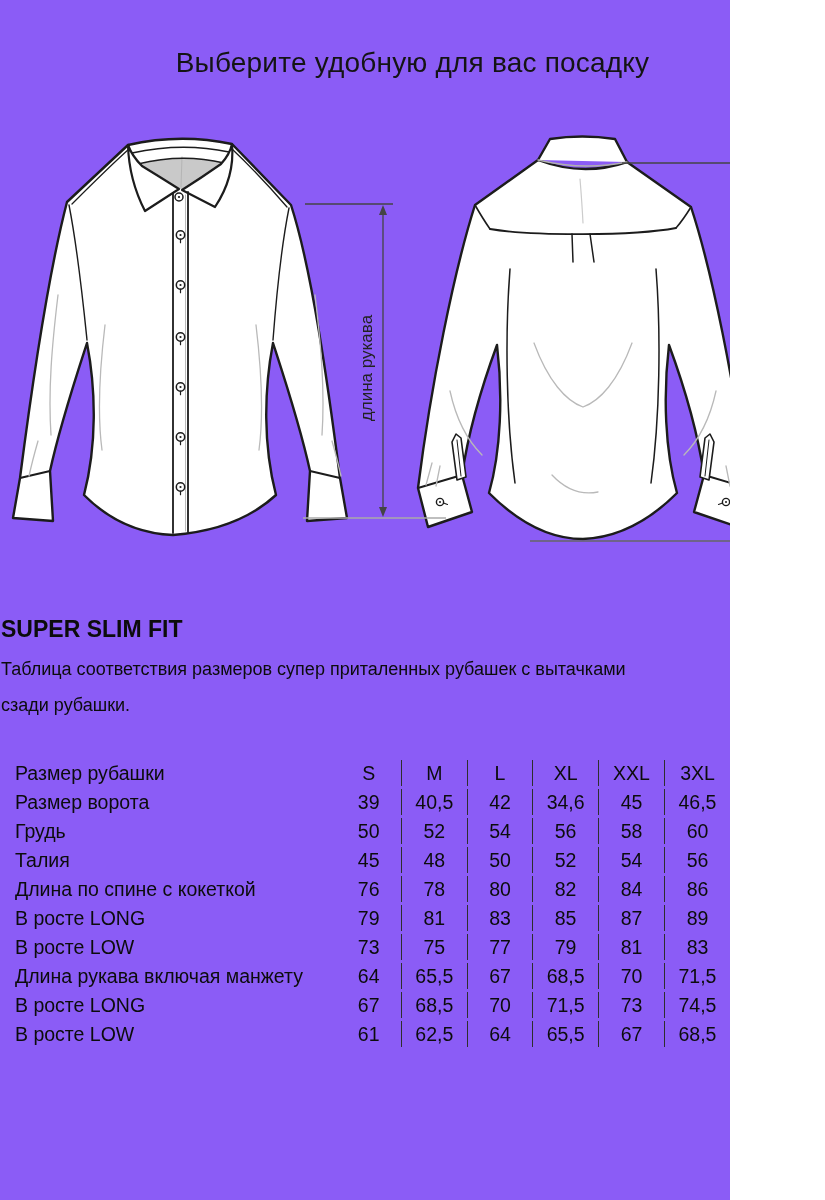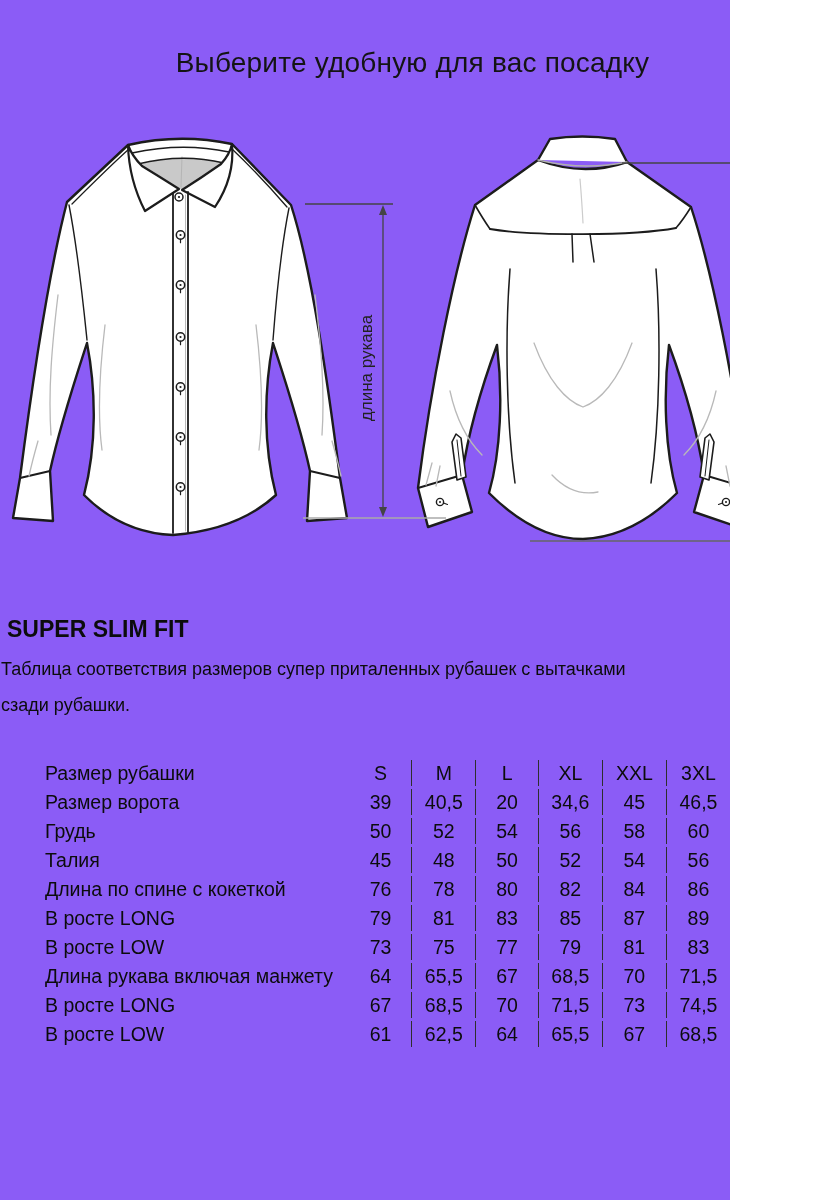--- a/index.html
+++ b/index.html
@@ -12,30 +12,30 @@
     font-size:28px;font-weight:400;color:#141414;letter-spacing:0.2px;
   }
   #illu{position:absolute;left:0;top:130px;}
   .dim-label{
     position:absolute;width:130px;height:20px;text-align:center;
     transform:rotate(-90deg);font-size:17px;color:#222;white-space:nowrap;
   }
   #dim-label-front{left:302px;top:358px;}
   #dim-label-back{left:722px;top:345px;}
   .sec-heading{
-    position:absolute;left:7px;top:616px;font-size:23px;font-weight:700;
+    position:absolute;left:1px;top:616px;font-size:23px;font-weight:700;
     color:#0c0c0c;letter-spacing:0px;
   }
   .sec-desc{
     position:absolute;left:1px;top:651px;width:800px;font-size:18px;
     line-height:36px;color:#0c0c0c;
   }
   .sec-desc span{display:block;}
   table.size{
-    position:absolute;left:45px;top:757px;border-collapse:separate;border-spacing:0 3px;
+    position:absolute;left:15px;top:757px;border-collapse:separate;border-spacing:0 3px;
     font-size:19.5px;color:#0c0c0c;table-layout:fixed;
   }
   table.size td{height:26px;line-height:26px;padding:0;vertical-align:middle;}
   td.lbl{width:331px;text-align:left;}
   td.val{width:66px;text-align:center;}
   td.val + td.val{border-left:1px solid #2e2e2e;}
 </style>
 </head>
 <body>
 
@@ -190,21 +190,21 @@
         <td class="val">M</td>
         <td class="val">L</td>
         <td class="val">XL</td>
         <td class="val">XXL</td>
         <td class="val">3XL</td>
       </tr>
       <tr>
         <td class="lbl">Размер ворота</td>
         <td class="val">39</td>
         <td class="val">40,5</td>
-        <td class="val">20</td>
+        <td class="val">42</td>
         <td class="val">34,6</td>
         <td class="val">45</td>
         <td class="val">46,5</td>
       </tr>
       <tr>
         <td class="lbl">Грудь</td>
         <td class="val">50</td>
         <td class="val">52</td>
         <td class="val">54</td>
         <td class="val">56</td>

